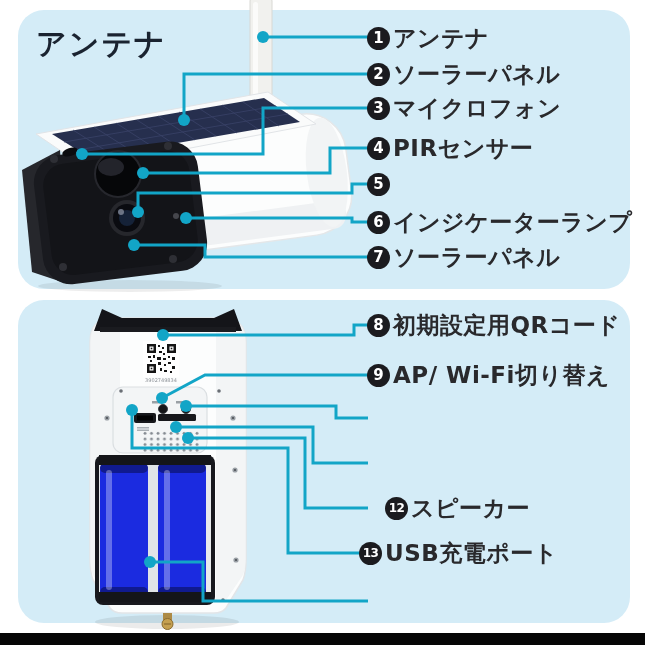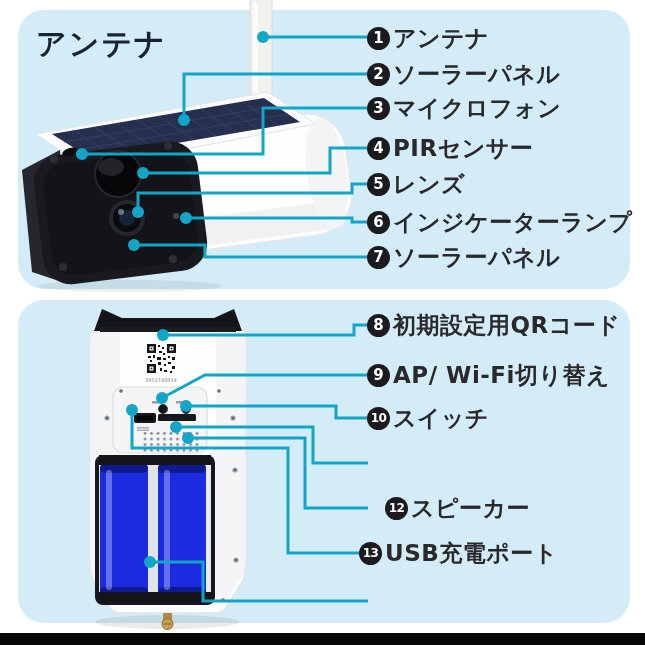--- a/index.html
+++ b/index.html
@@ -264,42 +264,37 @@
   <div class="callout-row" style="left:367px;top:95px">
     <span class="bullet">3</span>
     <span class="ltext">マイクロフォン</span>
   </div>
   <div class="callout-row" style="left:367px;top:135px">
     <span class="bullet">4</span>
     <span class="ltext">PIRセンサー</span>
   </div>
   <div class="callout-row" style="left:367px;top:171px">
     <span class="bullet">5</span>
-    <span class="ltext">レンズ</span>
   </div>
   <div class="callout-row" style="left:367px;top:209px">
     <span class="bullet">6</span>
     <span class="ltext">インジケーターランプ</span>
   </div>
   <div class="callout-row" style="left:367px;top:244px">
     <span class="bullet">7</span>
     <span class="ltext">ソーラーパネル</span>
   </div>
   <div class="callout-row" style="left:367px;top:312px">
     <span class="bullet">8</span>
     <span class="ltext">初期設定用QRコード</span>
   </div>
   <div class="callout-row" style="left:367px;top:362px">
     <span class="bullet">9</span>
     <span class="ltext">AP/ Wi-Fi切り替え</span>
   </div>
-  <div class="callout-row" style="left:367px;top:405px">
-    <span class="bullet two">10</span>
-    <span class="ltext">スイッチ</span>
-  </div>
   <div class="callout-row" style="left:385px;top:495px">
     <span class="bullet two">12</span>
     <span class="ltext">スピーカー</span>
   </div>
   <div class="callout-row" style="left:359px;top:540px">
     <span class="bullet two">13</span>
     <span class="ltext">USB充電ポート</span>
   </div>
 
   <div id="footer-bar"></div>

